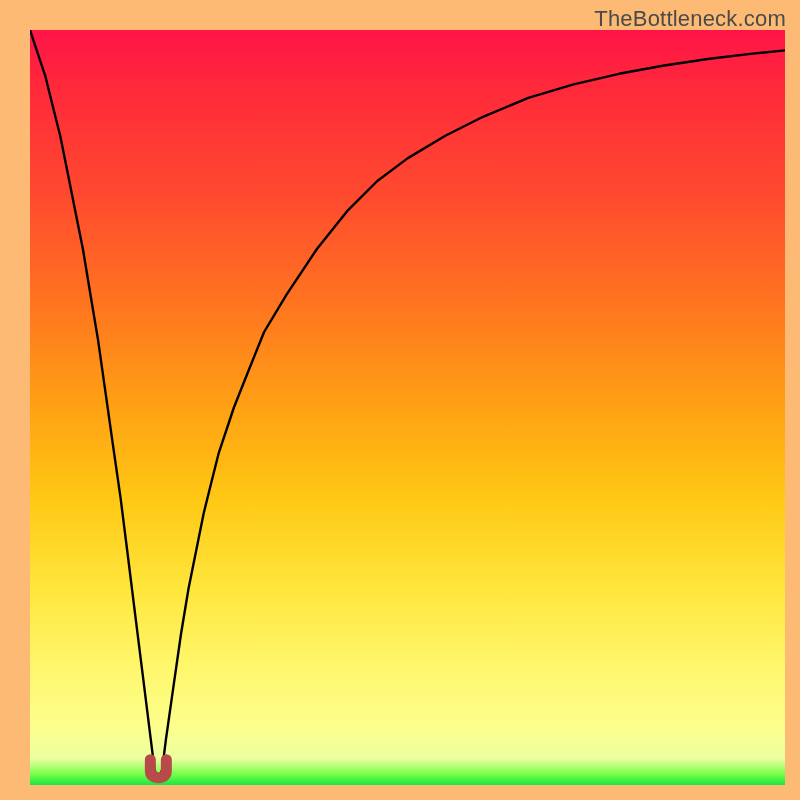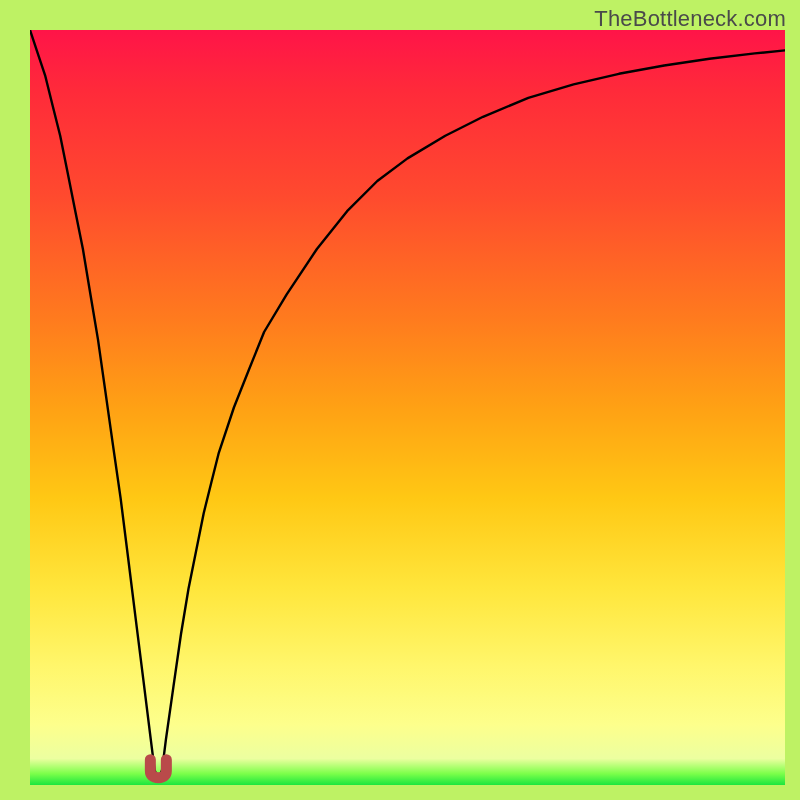--- a/index.html
+++ b/index.html
@@ -8,21 +8,21 @@
     width: 800px;
     height: 800px;
     overflow: hidden;
     background: #000;
     font-family: Arial, Helvetica, sans-serif;
   }
   .frame {
     position: absolute;
     left: 0; top: 0;
     width: 800px; height: 800px;
-    background: #bef264;
+    background: #fdba74;
   }
   .plot-area {
     position: absolute;
     left: 30px;
     top: 30px;
     width: 755px;
     height: 755px;
     overflow: hidden;
   }
   .gradient-bg {

